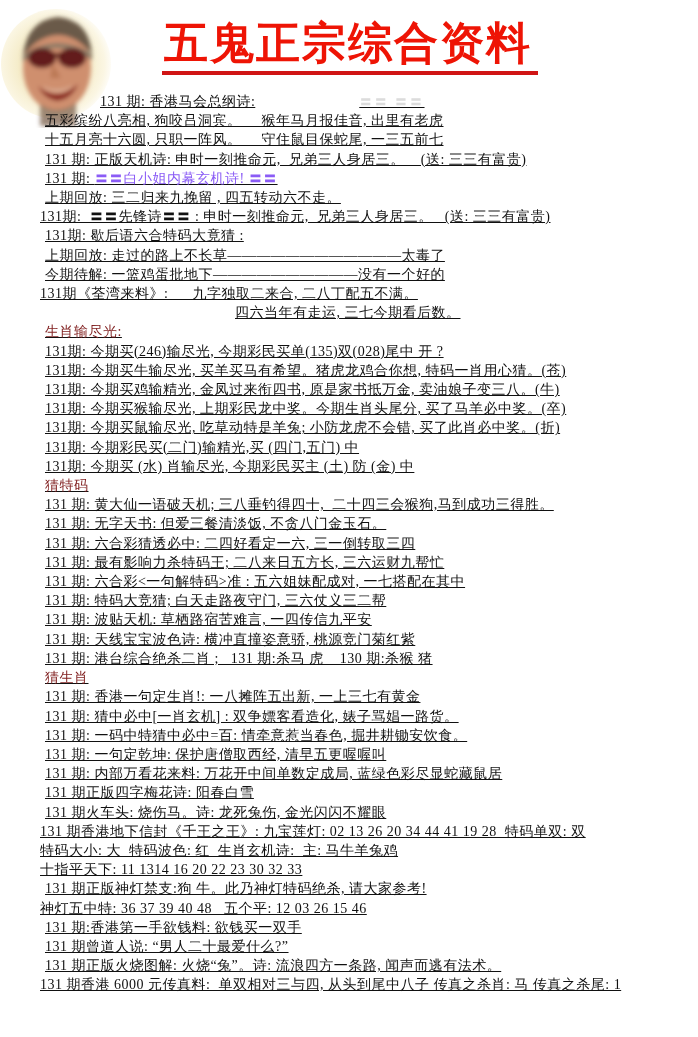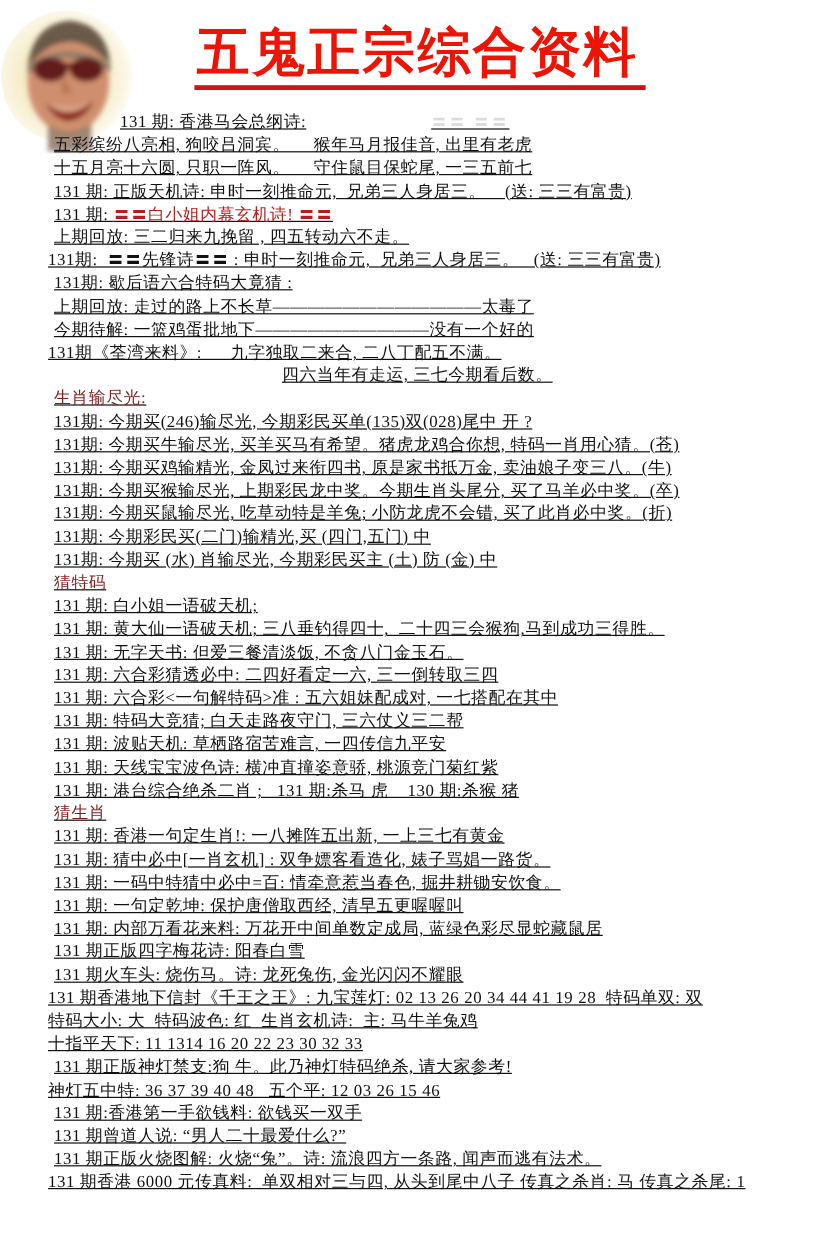--- a/index.html
+++ b/index.html
@@ -19,21 +19,21 @@
     white-space:nowrap;
   }
   .content{position:relative;z-index:1;text-decoration:underline;}
   .t{
     margin-left:45px;font-size:14px;line-height:19.2px;
     white-space:pre;letter-spacing:0.5px;color:#111111;
   }
   .m100{margin-left:100px;}
   .m40{margin-left:40px;}
   .m235{margin-left:235px;}
-  .navy{color:#b91c1c;}
+  .navy{color:#8b5cf6;}
   .red{color:#7f1d1d;}
   .ghost{color:#dcdcdc;margin-left:104px;font-size:13px;letter-spacing:2px;}
 </style>
 </head>
 <body>
 
 <div class="page">
 
   <div class="header">
     <svg class="photo" width="118" height="128" viewBox="0 0 118 128" aria-hidden="true">
@@ -80,24 +80,24 @@
     <div class="t m235">四六当年有走运, 三七今期看后数。</div>
     <div class="t red">生肖输尽光:</div>
     <div class="t">131期: 今期买(246)输尽光, 今期彩民买单(135)双(028)尾中 开 ?</div>
     <div class="t">131期: 今期买牛输尽光, 买羊买马有希望。猪虎龙鸡合你想, 特码一肖用心猜。(苍)</div>
     <div class="t">131期: 今期买鸡输精光, 金凤过来衔四书, 原是家书抵万金, 卖油娘子变三八。(牛)</div>
     <div class="t">131期: 今期买猴输尽光, 上期彩民龙中奖。今期生肖头尾分, 买了马羊必中奖。(卒)</div>
     <div class="t">131期: 今期买鼠输尽光, 吃草动特是羊兔; 小防龙虎不会错, 买了此肖必中奖。(折)</div>
     <div class="t">131期: 今期彩民买(二门)输精光,买 (四门,五门) 中</div>
     <div class="t">131期: 今期买 (水) 肖输尽光, 今期彩民买主 (土) 防 (金) 中</div>
     <div class="t red">猜特码</div>
-    <div class="t">131 期: 白小姐一语破天机;</div>
     <div class="t">131 期: 黄大仙一语破天机; 三八垂钓得四十,  二十四三会猴狗,马到成功三得胜。</div>
     <div class="t">131 期: 无字天书: 但爱三餐清淡饭, 不贪八门金玉石。</div>
     <div class="t">131 期: 六合彩猜透必中: 二四好看定一六, 三一倒转取三四</div>
+    <div class="t">131 期: 最有影响力杀特码王; 二八来日五方长, 三六运财九帮忙</div>
     <div class="t">131 期: 六合彩&lt;一句解特码&gt;准 : 五六姐妹配成对, 一七搭配在其中</div>
     <div class="t">131 期: 特码大竞猜; 白天走路夜守门, 三六仗义三二帮</div>
     <div class="t">131 期: 波贴天机: 草栖路宿苦难言, 一四传信九平安</div>
     <div class="t">131 期: 天线宝宝波色诗: 横冲直撞姿意骄, 桃源竞门菊红紫</div>
     <div class="t">131 期: 港台综合绝杀二肖 ;   131 期:杀马 虎    130 期:杀猴 猪</div>
     <div class="t red">猜生肖</div>
     <div class="t">131 期: 香港一句定生肖!: 一八摊阵五出新, 一上三七有黄金</div>
     <div class="t">131 期: 猜中必中[一肖玄机] : 双争嫖客看造化, 婊子骂娼一路货。</div>
     <div class="t">131 期: 一码中特猜中必中=百: 情牵意惹当春色, 掘井耕锄安饮食。</div>
     <div class="t">131 期: 一句定乾坤: 保护唐僧取西经, 清早五更喔喔叫</div>

